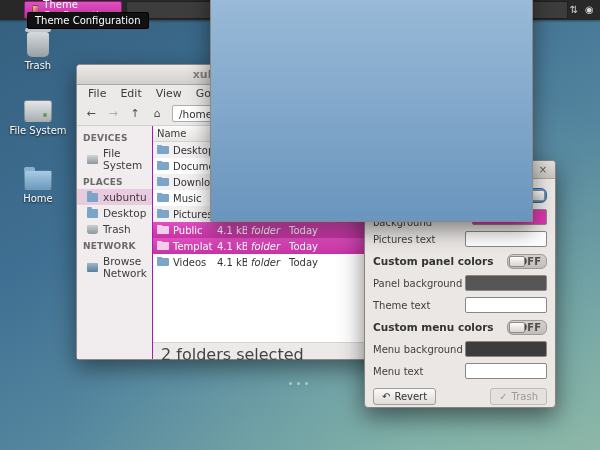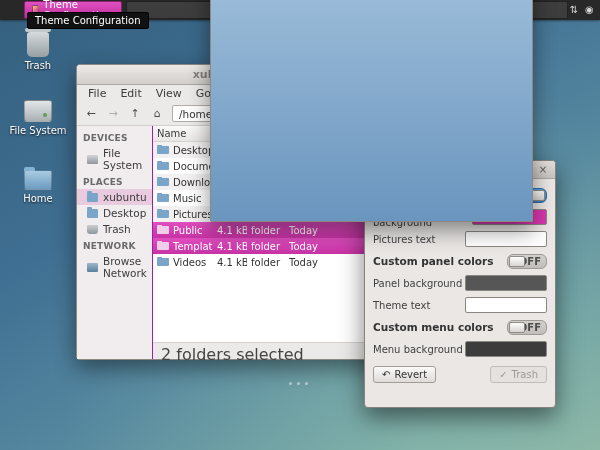--- a/index.html
+++ b/index.html
@@ -87,21 +87,21 @@
   .si.folder { background:#7aa4c8; }
   .si.folder::before { content:""; position:absolute; top:-2px; left:0; width:5px; height:2px;
                        background:#7aa4c8; border-radius:1px 1px 0 0; }
   .si.trash { background:linear-gradient(#c9ced1,#8f979c); border-radius:1px 1px 3px 3px; }
   .si.net { background:linear-gradient(#9fb6c9,#59809d); }
   .filepane { flex:1; display:flex; flex-direction:column; background:#fff; min-width:0; }
   .list-header { display:flex; height:16px; align-items:center; font-size:10px; color:#3a3a3a;
                  background:linear-gradient(#fafafa,#e9e7e5); border-bottom:1px solid #d5d2cf; }
   .col { padding:0 4px; border-right:1px solid #dcd9d6; height:100%; line-height:15px; overflow:hidden; white-space:nowrap; }
   .col:last-child { border-right:none; }
-  .c-name { width:60px; } .c-size { width:34px; } .c-type { width:38px; } .c-date { flex:1; }
+  .c-name { width:60px; } .c-size { width:34px; } .c-type { width:38px;font-style:italic; } .c-date { flex:1; }
   .frow { display:flex; height:16px; align-items:center; font-size:10px; color:#333; }
   .frow:nth-child(odd) { background:#f2f0f0; }
   .frow.selected { background:linear-gradient(#e04ec0,#c733a4); color:#fff; }
   .cell { padding:0 4px; overflow:hidden; white-space:nowrap; }
   .cell.c-name { display:flex; align-items:center; }
   .ficon { width:12px; height:8px; background:#7aa4c8; border-radius:1px; position:relative;
            margin-right:4px; flex:0 0 auto; }
   .ficon::before { content:""; position:absolute; top:-2px; left:0; width:5px; height:2px;
                    background:#7aa4c8; border-radius:1px 1px 0 0; }
   .frow.selected .ficon, .frow.selected .ficon::before { background:#f2cdea; }
@@ -353,20 +353,24 @@
       <span class="sec-title">Custom menu colors</span>
       <div class="toggle off">
         <span class="tlabel">OFF</span>
         <span class="knob"></span>
       </div>
     </div>
     <div class="field-row">
       <span class="field-label">Menu background</span>
       <span class="swatch" style="background: rgb(60, 60, 60);"></span>
     </div>
+    <div class="field-row">
+      <span class="field-label">Menu text</span>
+      <span class="swatch" style="background: rgb(255, 255, 255);"></span>
+    </div>
     <div class="btn-row">
       <button class="btn">
         <span>↶</span>
         <span>Revert</span>
       </button>
       <button class="btn disabled">
         <span>✓</span>
         <span>Trash</span>
       </button>
     </div>

